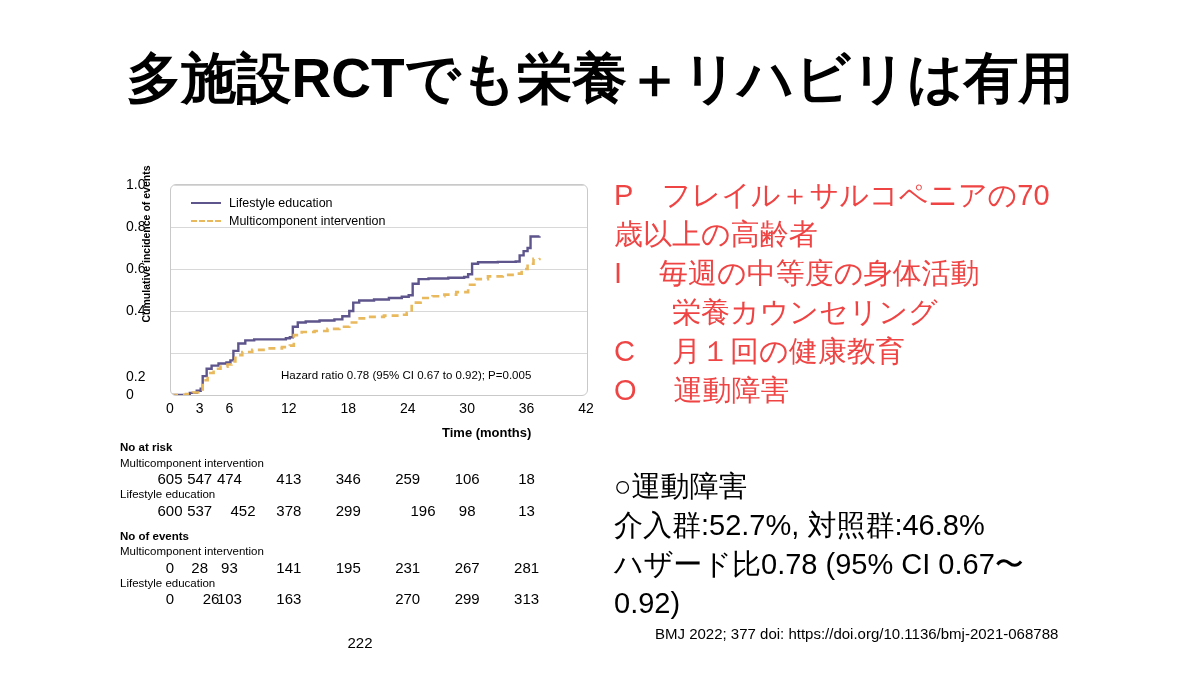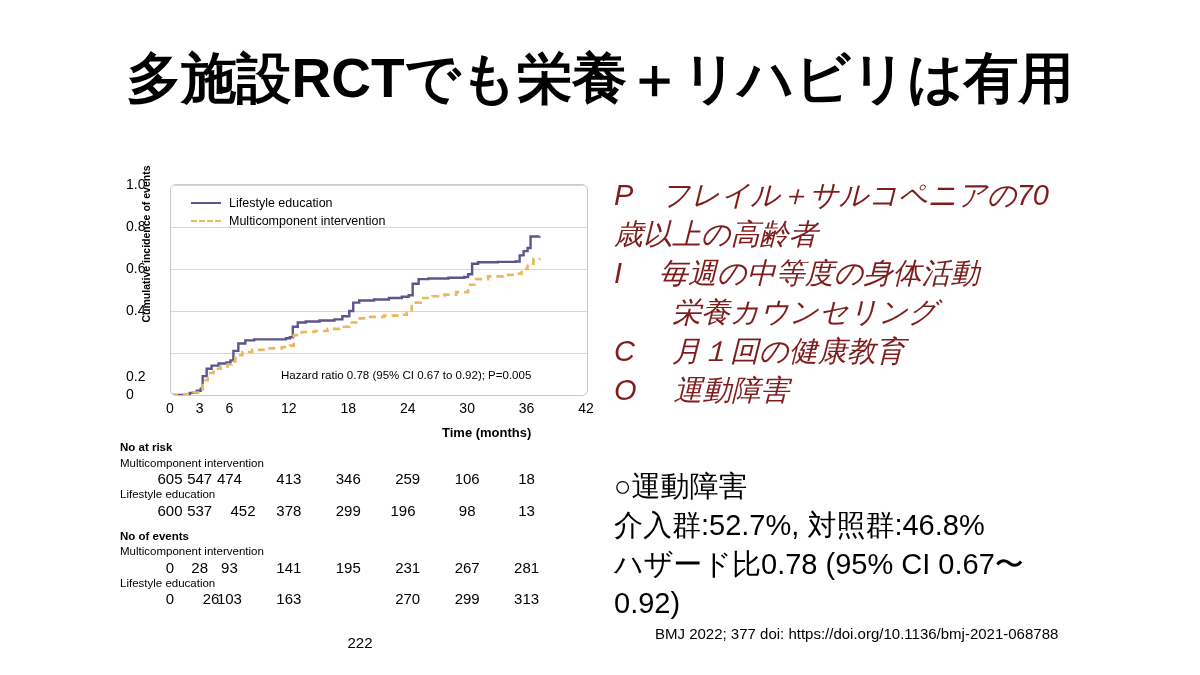--- a/index.html
+++ b/index.html
@@ -163,23 +163,22 @@
   .spacer { height: 8px; }
 
   
   #pico-panel {
     position: absolute;
     left: 614px;
     top: 176px;
     width: 560px;
     font-size: 29px;
     line-height: 39px;
-    color: #7f1d1d;
+    color: #ef4444;
     white-space: pre;
-    font-style: italic;
   }
   #outcome-panel {
     position: absolute;
     left: 614px;
     top: 467px;
     width: 570px;
     font-size: 29px;
     line-height: 39px;
     color: #000;
     white-space: pre;
@@ -266,21 +265,21 @@
         <span class="num-cell" style="left: 347.143px;">106</span>
         <span class="num-cell" style="left: 406.571px;">18</span>
       </div>
       <div class="group-name">Lifestyle education</div>
       <div class="num-row">
         <span class="num-cell" style="left: 50px;">600</span>
         <span class="num-cell" style="left: 79.7143px;">537</span>
         <span class="num-cell" style="left: 123px;">452</span>
         <span class="num-cell" style="left: 168.857px;">378</span>
         <span class="num-cell" style="left: 228.286px;">299</span>
-        <span class="num-cell" style="left: 283px;">196</span>
+        <span class="num-cell" style="left: 303px;">196</span>
         <span class="num-cell" style="left: 347.143px;">98</span>
         <span class="num-cell" style="left: 406.571px;">13</span>
       </div>
       <div class="spacer"></div>
       <div class="table-header">No of events</div>
       <div class="group-name">Multicomponent intervention</div>
       <div class="num-row">
         <span class="num-cell" style="left: 50px;">0</span>
         <span class="num-cell" style="left: 79.7143px;">28</span>
         <span class="num-cell" style="left: 109.429px;">93</span>

